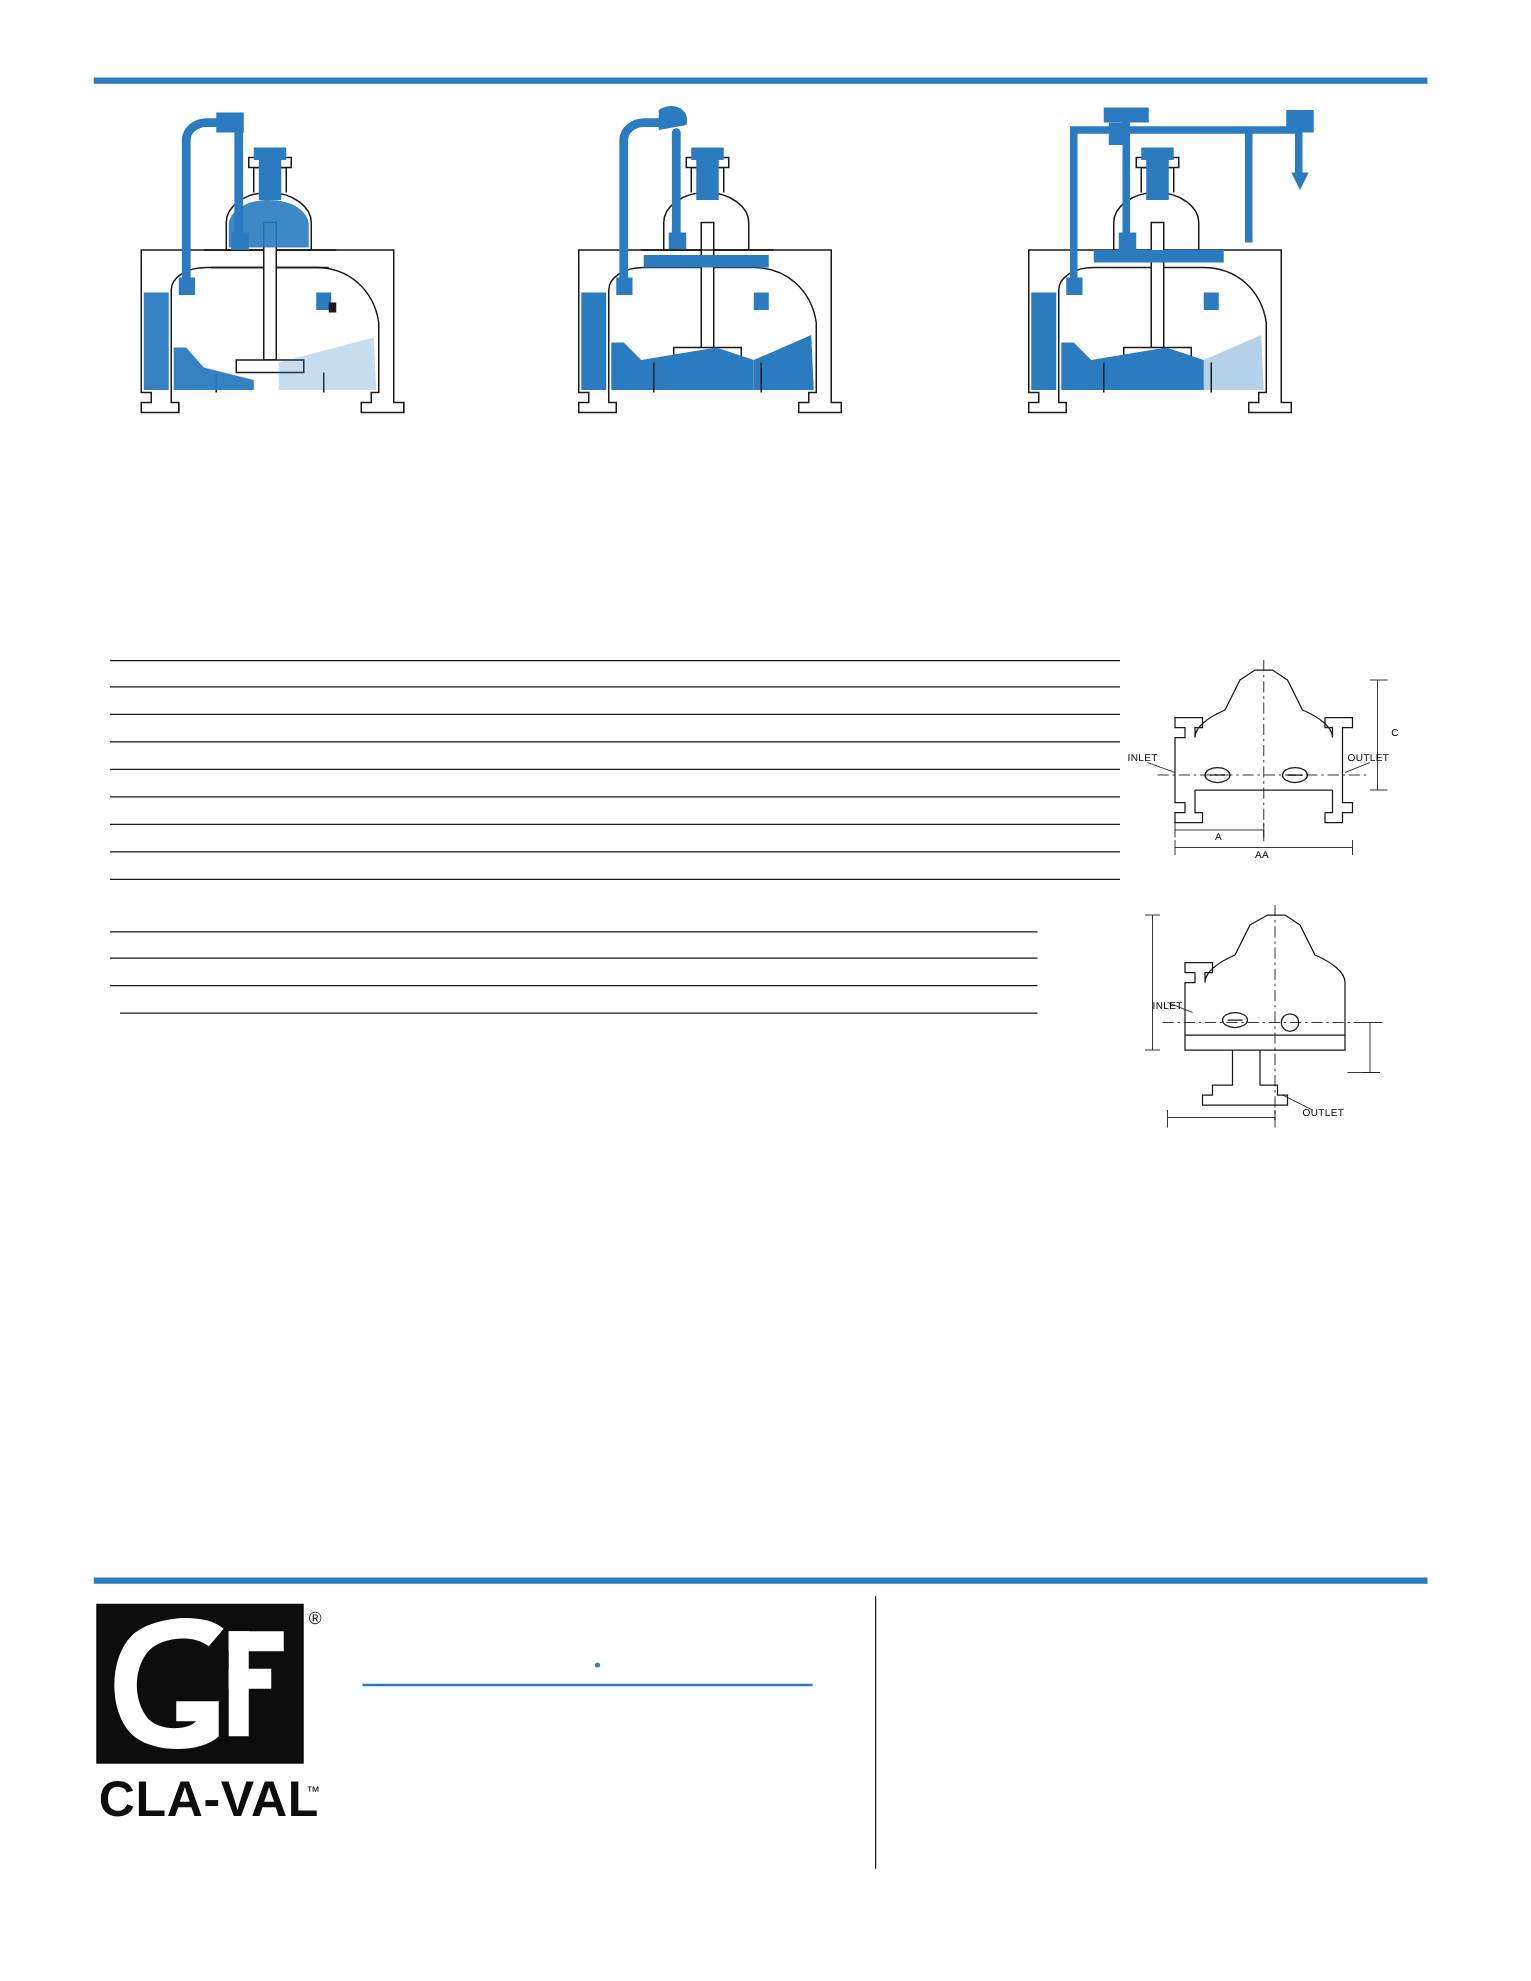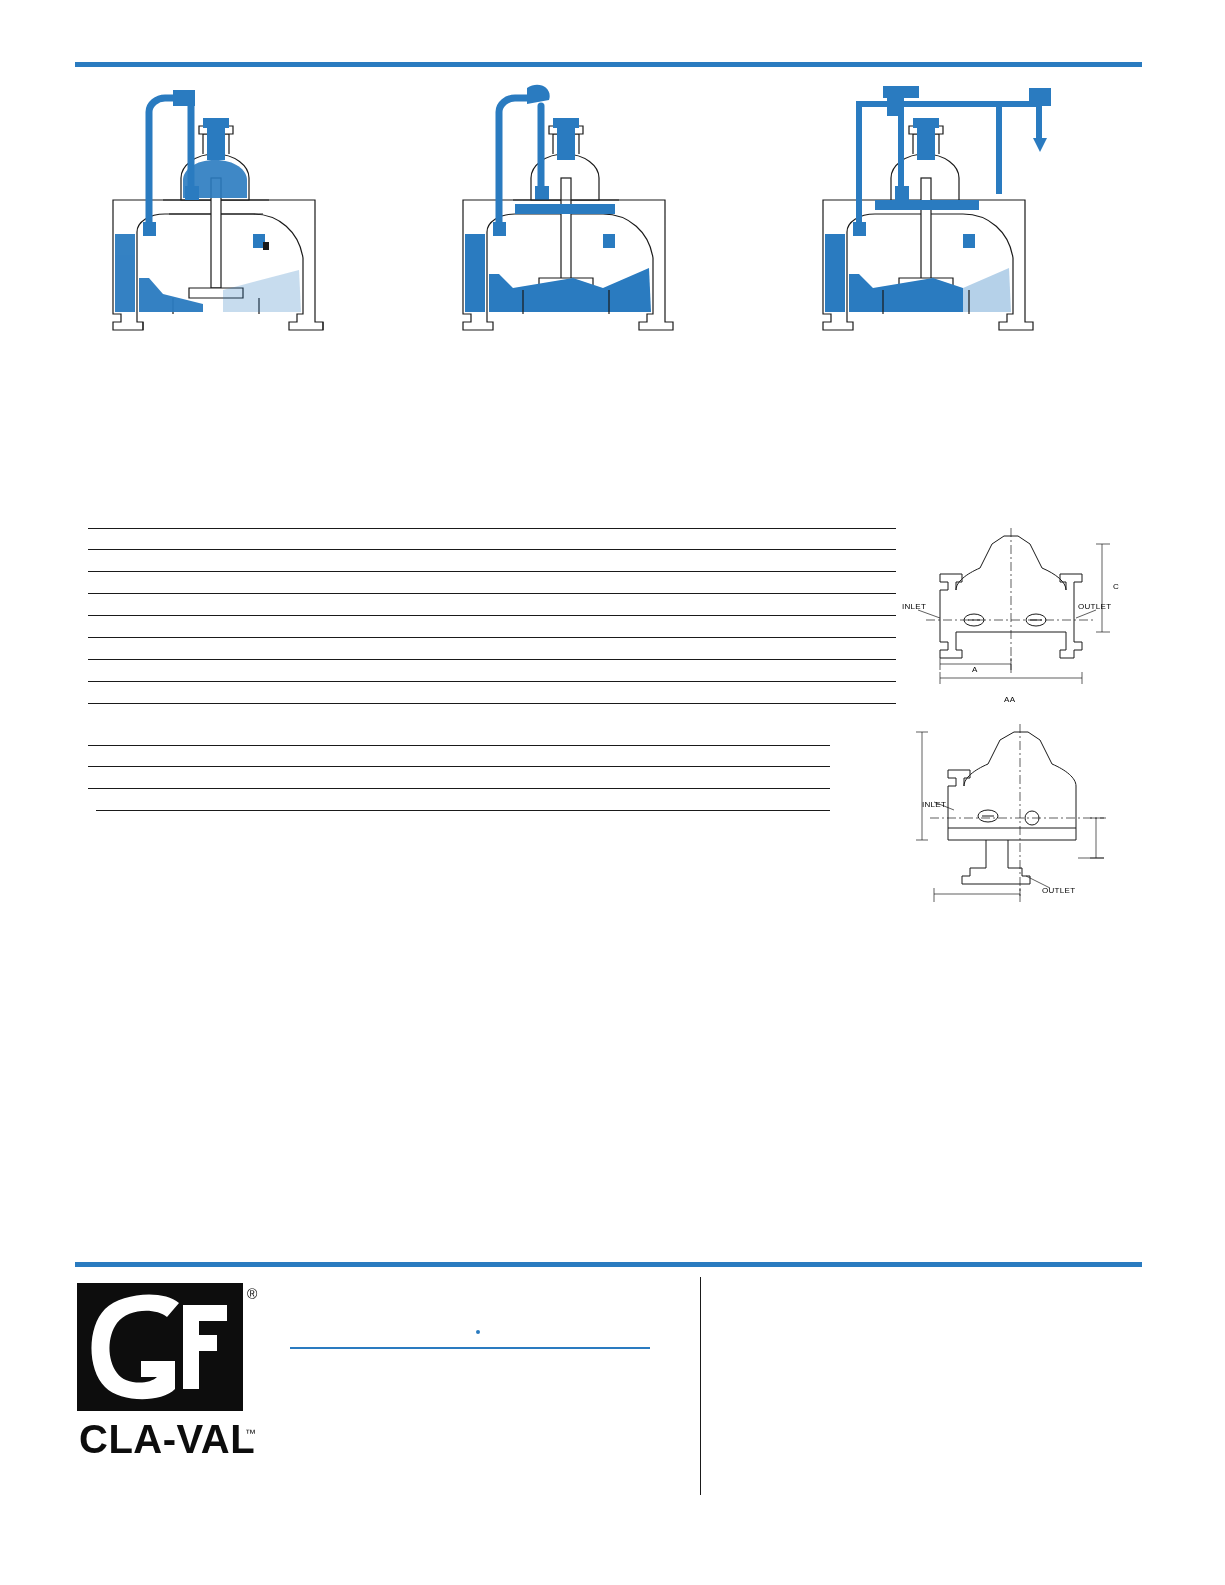--- a/index.html
+++ b/index.html
@@ -332,21 +332,21 @@
         <line x1="182" y1="148" x2="182" y2="160"></line>
         <line x1="18" y1="86" x2="40" y2="94"></line>
         <line x1="196" y1="86" x2="176" y2="94"></line>
       </g>
       <text class="dim-label" x="0" y="0"></text>
     </svg>
     <div class="dim-label" style="left:2px; top:78px;">INLET</div>
     <div class="dim-label" style="left:178px; top:78px;">OUTLET</div>
     <div class="dim-label" style="left:213px; top:58px;">C</div>
     <div class="dim-label" style="left:72px; top:141px;">A</div>
-    <div class="dim-label" style="left:104px; top:171px;text-align:center;">AA</div>
+    <div class="dim-label" style="left:104px; top:155px;text-align:center;">AA</div>
   </div>
 
   <div class="dim-fig d2">
     <svg viewBox="0 0 230 195" width="230" height="195" xmlns="http://www.w3.org/2000/svg">
       <g stroke="#1a1a1a" stroke-width="1" fill="none">
         <path d="M48 110 L48 68 L56 68 L56 60 L48 60 L48 52 L70 52 L70 60 L64 60 L64 68
                  C64 60 74 52 88 46 L100 22 L114 14 L128 14 L140 22 L152 46
                  C166 52 176 60 176 68 L176 110"></path>
         <path d="M48 110 L48 122 L176 122 L176 110 Z"></path>
 

